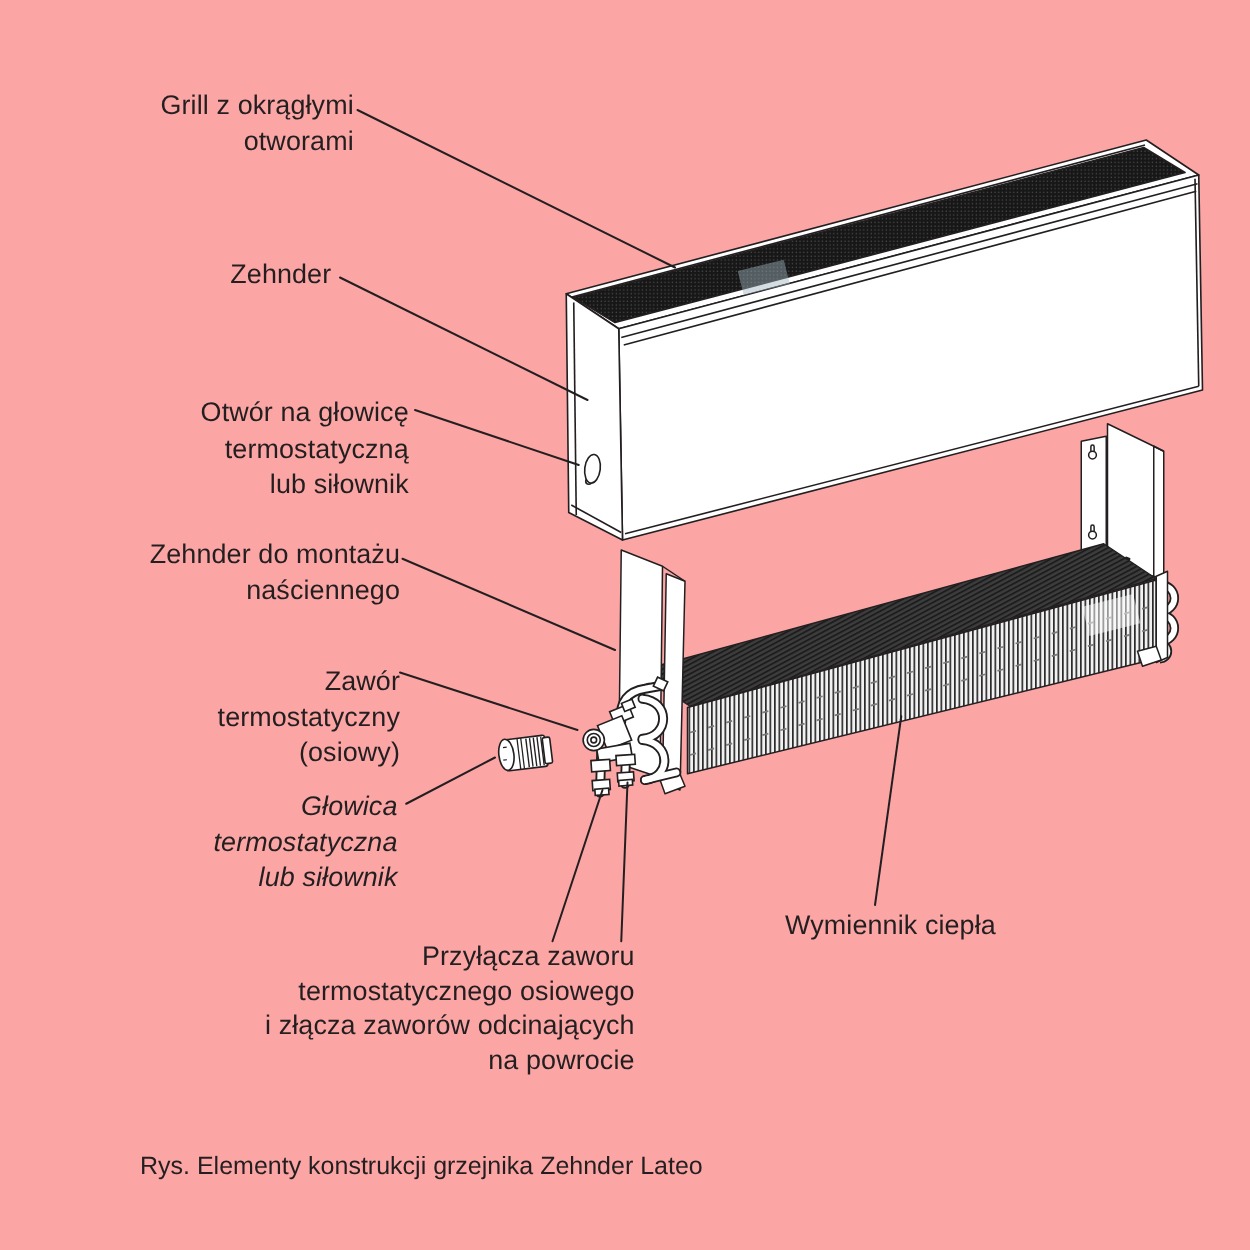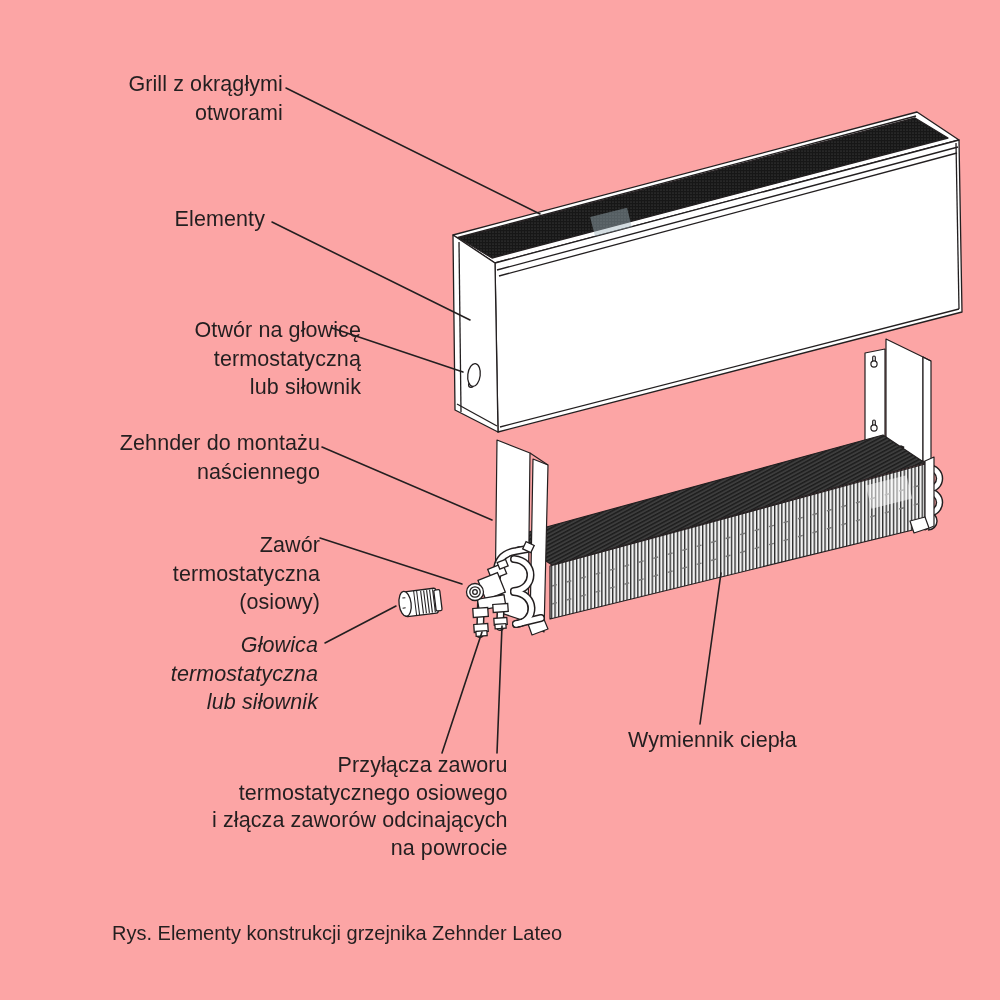--- a/index.html
+++ b/index.html
@@ -173,28 +173,28 @@
       <line x1="320" y1="538" x2="462" y2="584"></line>
       <line x1="325" y1="643" x2="396" y2="606"></line>
       <line x1="482" y1="632" x2="442" y2="753"></line>
       <line x1="502" y1="626" x2="497" y2="753"></line>
       <line x1="721" y1="573" x2="700" y2="724"></line>
     </g>
   </svg>
 
   <div class="lbl r" style="right:717px;top:70px;">Grill z okrągłymi
 otworami</div>
-  <div class="lbl r" style="right:735px;top:205px;">Elementy</div>
-  <div class="lbl r" style="right:639px;top:316px;">Otwór na głowicę
+  <div class="lbl r" style="right:735px;top:205px;">Zehnder</div>
+  <div class="lbl r" style="right:673px;top:316px;">Otwór na głowicę
 termostatyczną
 lub siłownik</div>
   <div class="lbl r" style="right:680px;top:429px;">Zehnder do montażu
 naściennego</div>
   <div class="lbl r" style="right:680px;top:531px;">Zawór
-termostatyczna
+termostatyczny
 (osiowy)</div>
   <div class="lbl r" style="right:682px;top:631px;font-style:italic;">Głowica
 termostatyczna
 lub siłownik</div>
   <div class="lbl l" style="left:212px;top:752px;line-height:27.5px;">Przyłącza zaworu
 termostatycznego osiowego
 i złącza zaworów odcinających
 na powrocie</div>
   <div class="lbl l" style="left:628px;top:726px;">Wymiennik ciepła</div>
 

